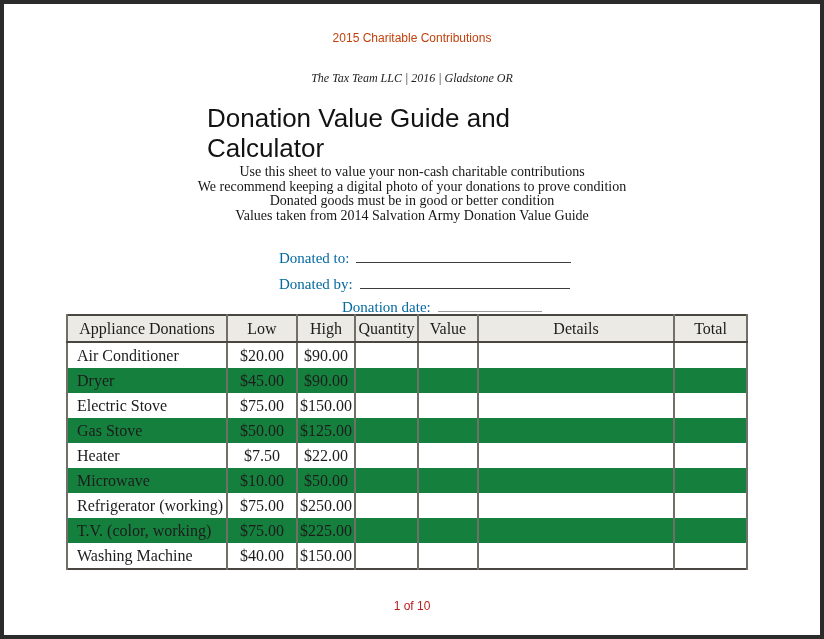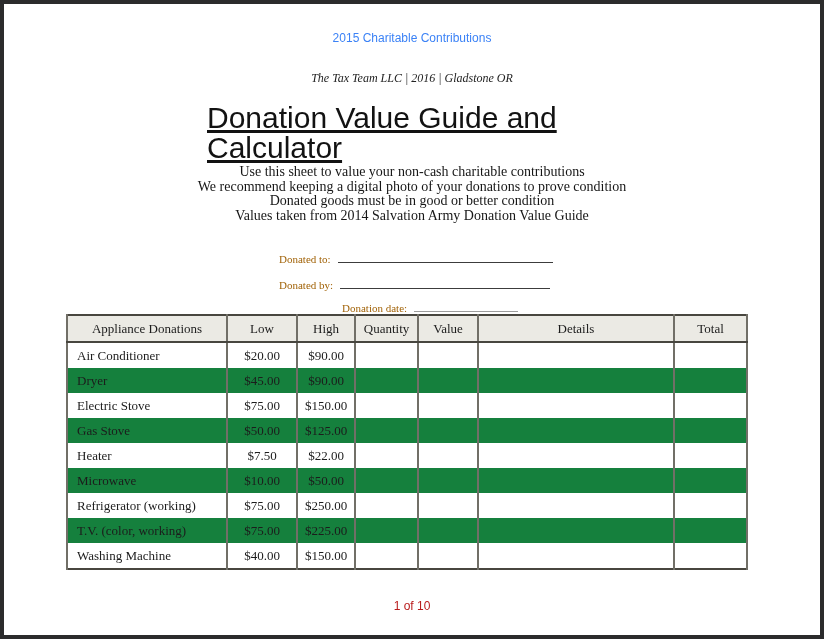--- a/index.html
+++ b/index.html
@@ -19,58 +19,57 @@
     color: #1c1c1c;
   }
   .doc-header-title {
     position: absolute;
     top: 27px;
     left: 0;
     width: 100%;
     text-align: center;
     font-family: "Liberation Sans", sans-serif;
     font-size: 12px;
-    color: #3b82f6;
+    color: #c2410c;
   }
   .byline {
     position: absolute;
     top: 67px;
     left: 0;
     width: 100%;
     text-align: center;
     font-family: "Liberation Serif", serif;
     font-style: italic;
     font-size: 12px;
     color: #222222;
   }
   .page-title {
     position: absolute;
     top: 99px;
     left: 203px;
     width: 370px;
     font-family: "Liberation Sans", sans-serif;
-    font-size: 30px;
+    font-size: 26px;
     line-height: 30px;
     color: #121212;
-    text-decoration: underline;
   }
   .instructions {
     position: absolute;
     top: 161px;
     left: 0;
     width: 100%;
     text-align: center;
     font-size: 14px;
     line-height: 14.5px;
     color: #161616;
   }
   .form-line {
     position: absolute;
-    font-size: 11px;
-    color: #a16207;
+    font-size: 15px;
+    color: #0369a1;
     white-space: nowrap;
   }
   .form-line.donated-to   { top: 245px; left: 275px; }
   .form-line.donated-by   { top: 271px; left: 275px; }
   .form-line.donation-date{ top: 294px; left: 338px; }
   .fill-line {
     display: inline-block;
     border-bottom: 1px solid #3c3c3c;
     height: 13px;
     margin-left: 7px;
@@ -81,21 +80,21 @@
   .fill-line.date { width: 104px; border-bottom-color: #9c9c9c; }
 
   table.donations {
     position: absolute;
     top: 310px;
     left: 62px;
     width: 680px;
     border-collapse: collapse;
     table-layout: fixed;
     border: 2px solid #48463f;
-    font-size: 13px;
+    font-size: 16px;
     color: #1c1c1c;
   }
   table.donations thead th {
     background: #ebeae4;
     border-bottom: 2px solid #48463f;
     font-weight: normal;
     height: 25px;
     text-align: center;
     padding: 0;
   }

